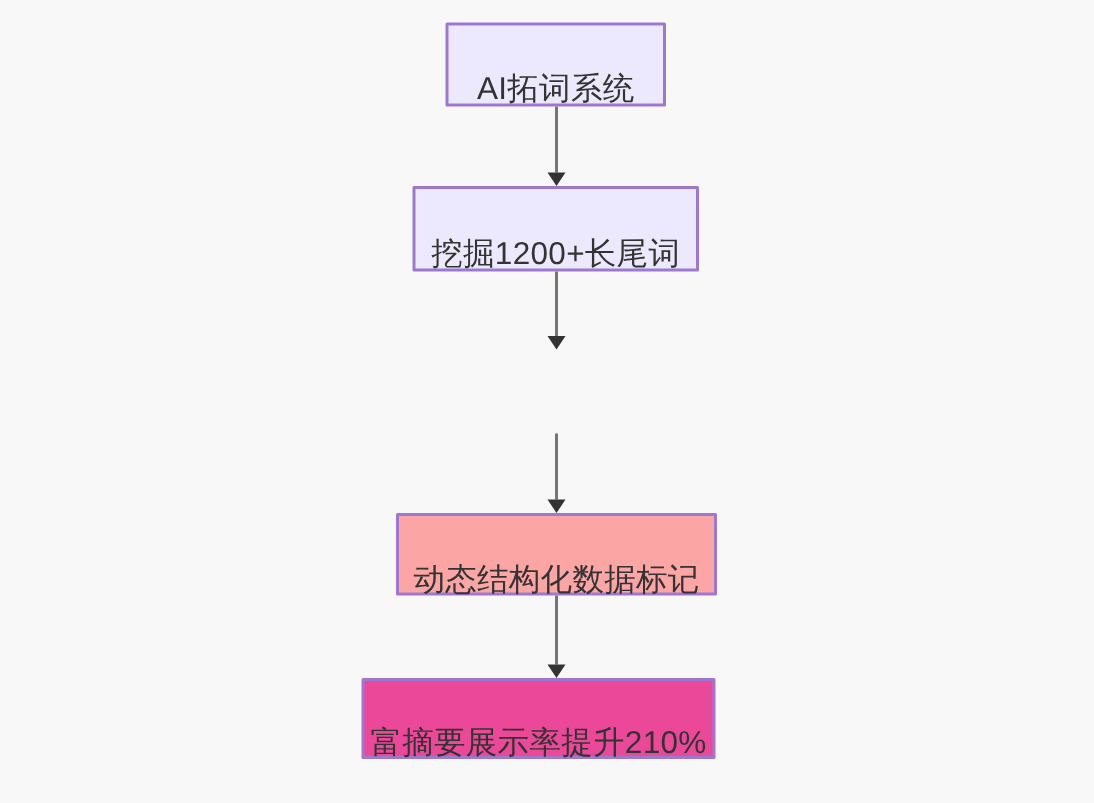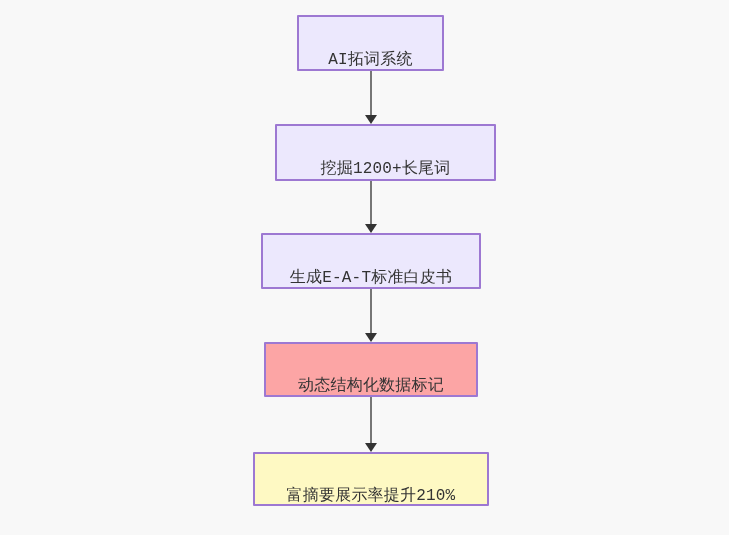--- a/index.html
+++ b/index.html
@@ -22,26 +22,26 @@
     position: absolute;
     box-sizing: border-box;
     background: #ece8fd;
     border: 2px solid #9d78d2;
     display: flex;
     align-items: center;
     justify-content: center;
     border-radius: 1px;
   }
   .node-label {
-    font-size: 16px;
+    font-size: 21px;
     line-height: 1;
     color: #333333;
     letter-spacing: 0.2px;
     white-space: nowrap;
-    font-family: Liberation Mono, monospace;
+    font-family: Liberation Sans, sans-serif;
     margin-top: 33px;
   }
   .edge {
     position: absolute;
     width: 16px;
     pointer-events: none;
   }
   .edge .edge-line {
     position: absolute;
     left: 7px;
@@ -78,26 +78,23 @@
     <div class="edge-arrow" style="border-top-color: rgb(51, 51, 51);"></div>
   </div>
   <div class="edge" style="left: 363px; top: 397px; height: 55px;">
     <div class="edge-line" style="height: 46px; background: rgb(118, 118, 118);"></div>
     <div class="edge-arrow" style="border-top-color: rgb(51, 51, 51);"></div>
   </div>
 
   <div class="node" style="left: 297px; top: 15px; width: 147px; height: 56px; background: rgb(236, 232, 253); border-color: rgb(157, 120, 210);">
     <span class="node-label" style="color: rgb(51, 51, 51);">AI拓词系统</span>
   </div>
-  <div class="node" style="left: 275px; top: 124px; width: 221px; height: 57px; background: rgb(236, 232, 253); border-color: rgb(157, 120, 210);">
+  <div class="node" style="left: 275px; top: 124px; width: 191px; height: 57px; background: rgb(236, 232, 253); border-color: rgb(157, 120, 210);">
     <span class="node-label" style="color: rgb(51, 51, 51);">挖掘1200+长尾词</span>
-  </div>
-  <div class="node" style="left: 261px; top: 233px; width: 220px; height: 56px; background: rgb(236, 232, 253); border-color: rgb(157, 120, 210);">
-    <span class="node-label" style="color: rgb(51, 51, 51);">生成E-A-T标准白皮书</span>
   </div>
   <div class="node" style="left: 264px; top: 342px; width: 214px; height: 55px; background: #fca5a5; border-color: rgb(157, 120, 210);">
     <span class="node-label" style="color: rgb(51, 51, 51);">动态结构化数据标记</span>
   </div>
-  <div class="node" style="left: 253px; top: 452px; width: 236px; height: 54px; background: #fef9c3; border-color: rgb(157, 120, 210);">
+  <div class="node" style="left: 241px; top: 452px; width: 236px; height: 54px; background: #ec4899; border-color: rgb(157, 120, 210);">
     <span class="node-label" style="color: rgb(51, 51, 51);">富摘要展示率提升210%</span>
   </div>
 
 </div>
 
 </body></html>

